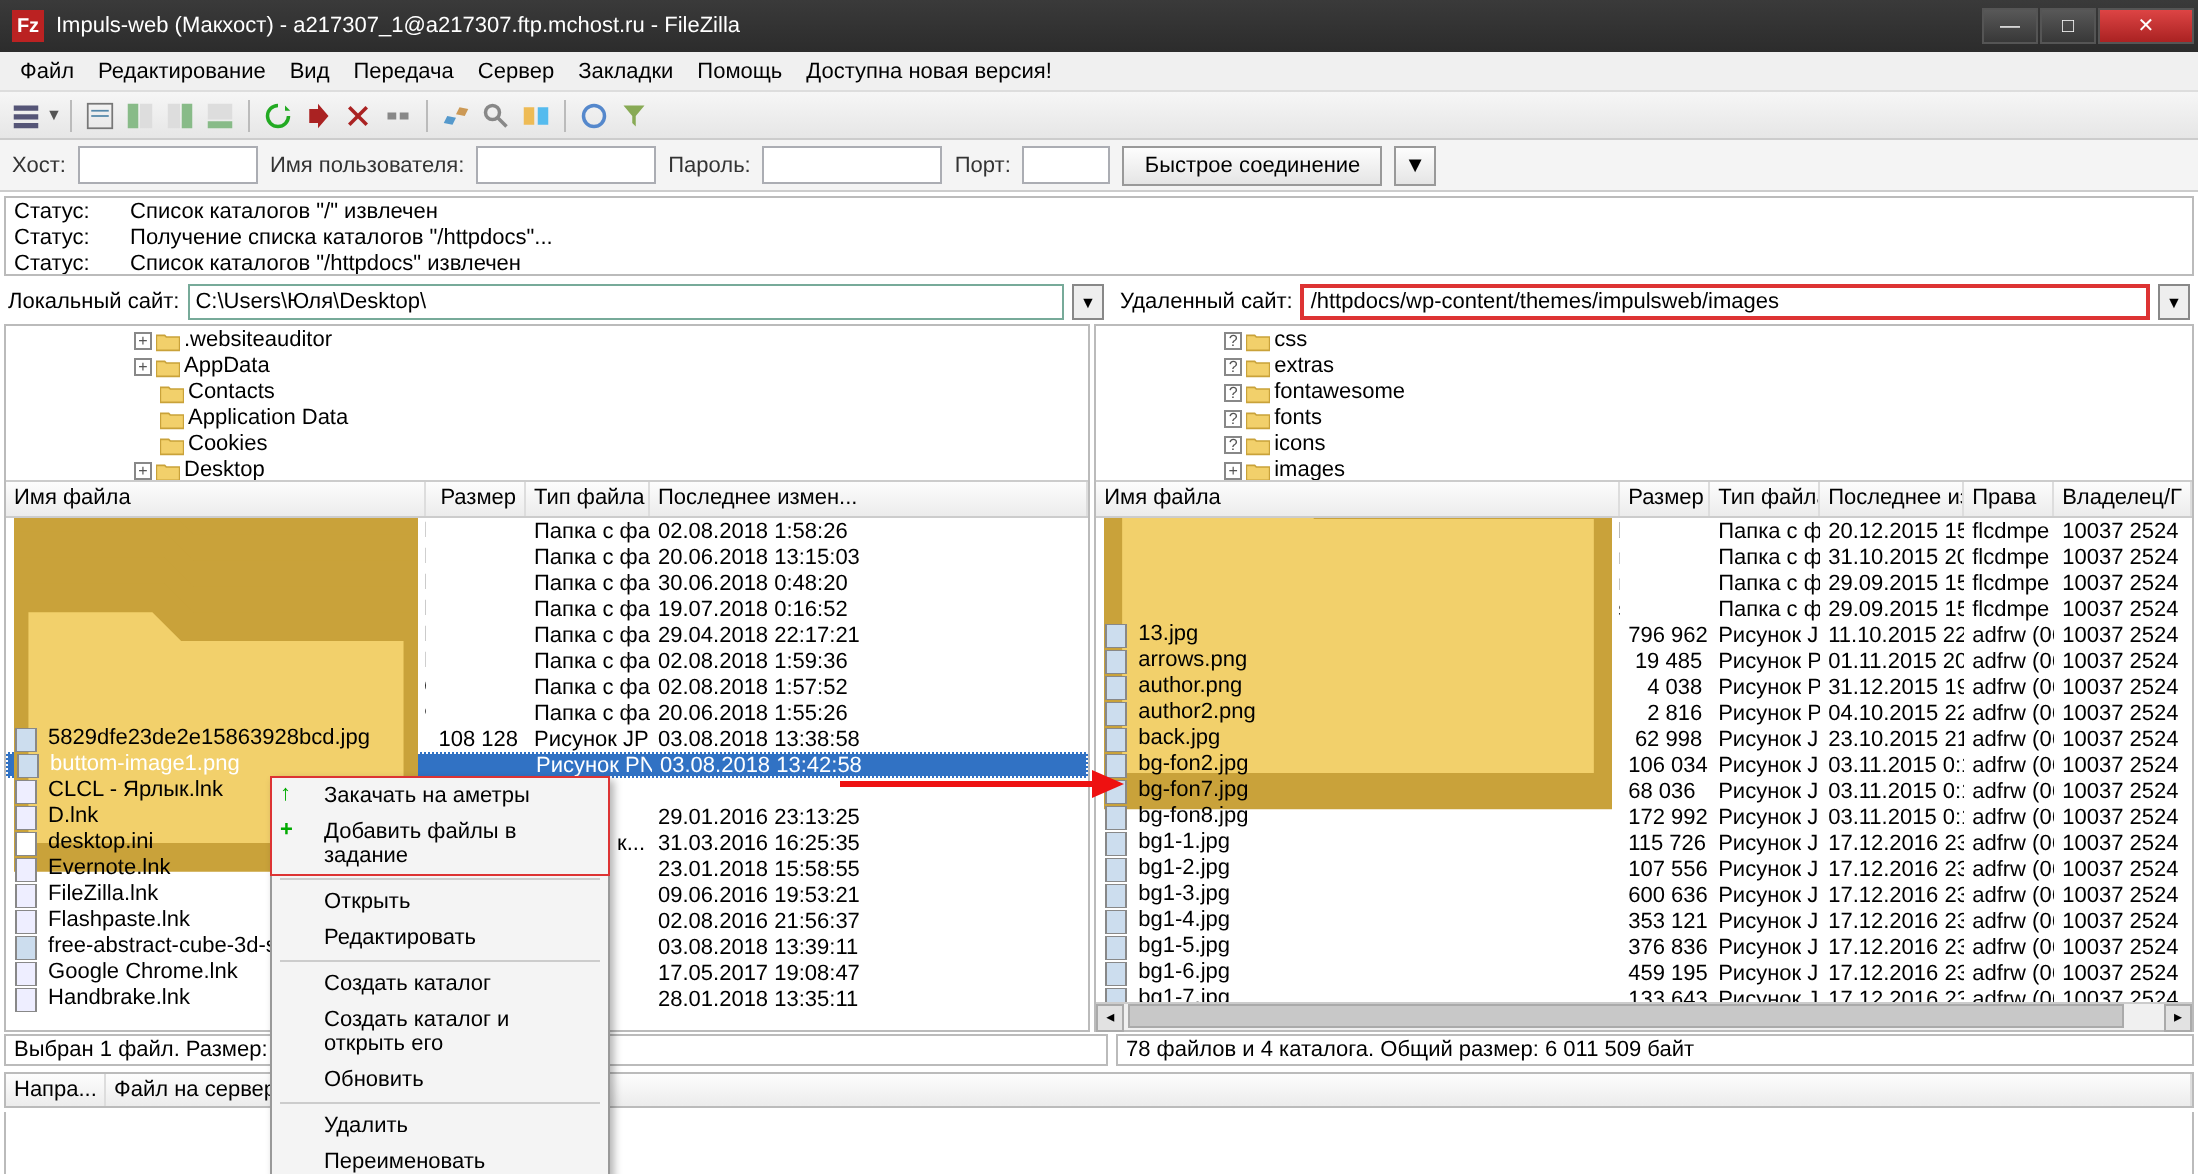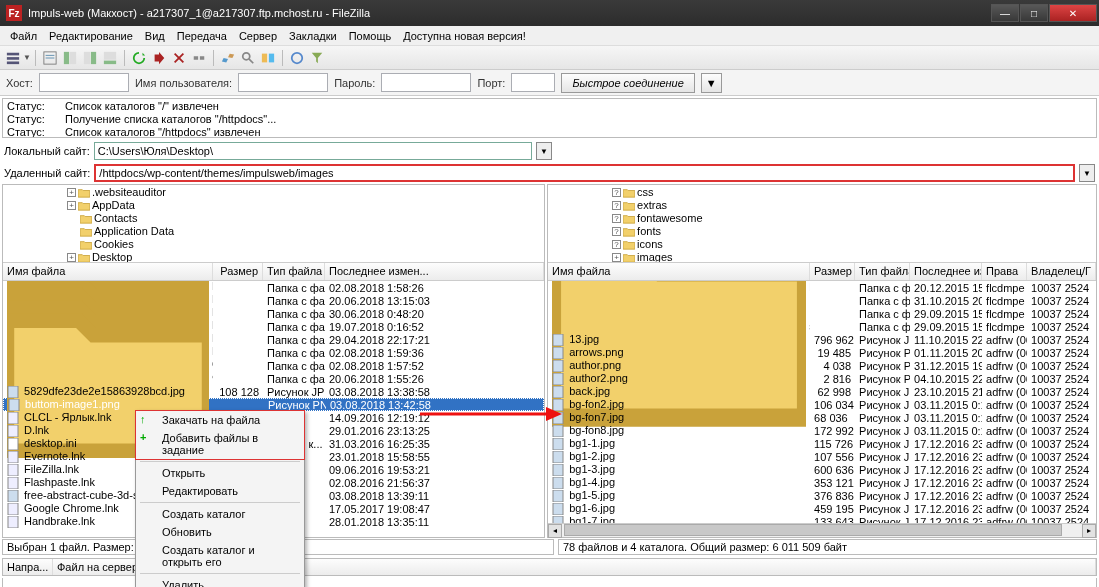--- a/index.html
+++ b/index.html
@@ -21,39 +21,39 @@
 .toolbar { height: 24px; background: linear-gradient(#f6f6f6,#e6e6e6); display: flex; align-items: center; padding: 0 4px; border-bottom: 1px solid #ccc; gap: 2px; }
 .toolbar .tb-btn { width: 18px; height: 18px; display: inline-flex; align-items: center; justify-content: center; cursor: pointer; }
 .toolbar .sep { width: 1px; height: 16px; background: #bbb; margin: 0 3px; }
 .toolbar .drop { width:6px; color:#555; font-size:8px; }
 .ico-sm { width:14px; height:14px; }
 
 
 .quickbar { height: 26px; background: #f4f4f4; display: flex; align-items: center; padding: 0 6px; gap: 6px; border-bottom: 1px solid #ccc; }
 .quickbar label { color: #333; }
 .quickbar input { height: 19px; border: 1px solid #abadb3; padding: 0 3px; background: #fff; }
-.quickbar .qc-btn { height: 20px; padding: 0 10px; border: 1px solid #999; background: linear-gradient(#fdfdfd,#e5e5e5); cursor: pointer; font-style: italic; }
+.quickbar .qc-btn { height: 20px; padding: 0 10px; border: 1px solid #999; background: linear-gradient(#fdfdfd,#e5e5e5); cursor: pointer; }
 
 
 .msglog { height: 40px; background: #fff; border: 1px solid #bbb; margin: 2px; padding: 1px 4px; font-size: 11px; line-height: 13px; overflow: hidden; position: relative; }
 .msglog .line { white-space: nowrap; }
 .msglog .label { display:inline-block; width:55px; }
 
 
 .sitebar { height: 22px; display: flex; align-items: center; padding: 0 4px; gap: 4px; }
 .sitebar label { white-space: nowrap; }
 .sitebar input { flex:1; height:18px; border:1px solid #7a9; padding:0 3px; }
 .sitebar .drop-btn { width:16px; height:18px; border:1px solid #888; background:#eee; font-size:8px; cursor:pointer; display:flex; align-items:center; justify-content:center; }
 .remotepath input { border:2px solid #d33; }
 
 
 .panes { display:flex; height: 354px; margin: 0 2px; }
 .pane-left { width: 554px; display:flex; flex-direction:column; border:1px solid #bbb; }
 .pane-right { flex:1; display:flex; flex-direction:column; border:1px solid #bbb; margin-left:2px; position:relative; }
-.pane-top { display:flex;flex-direction:column; }
+.pane-top { display:flex; }
 
 
 .tree { height: 78px; border-bottom:1px solid #ccc; overflow-y:auto; overflow-x:hidden; background:#fff; padding:1px 4px; line-height:13px; }
 .tree .t-item { white-space:nowrap; display:flex; align-items:center; gap:2px; }
 .tree .t-item .pm { width:9px; height:9px; border:1px solid #888; font-size:8px; line-height:7px; text-align:center; color:#555; cursor:pointer; }
 .tree .indent2 { padding-left: 60px; }
 .tree .folder-ico { width:12px; height:10px; }
 
 
 .list-header { height: 18px; background: linear-gradient(#fdfdfd,#ececec); display:flex; border-bottom:1px solid #ccc; }
@@ -366,21 +366,20 @@
           <div class="cell" style="width:50px;text-align:right"></div>
           <div class="cell" style="width:62px">Рисунок PNG</div>
           <div class="cell" style="flex:1">03.08.2018 13:42:58</div>
         </div>
         <div class="row">
           <div class="cell" style="width:210px"><svg class="file-ico" viewBox="0 0 12 12">
               <rect x="1" y="0" width="10" height="12" fill="#eef" stroke="#888"></rect>
             </svg> CLCL - Ярлык.lnk</div>
           <div class="cell" style="width:50px;text-align:right"></div>
           <div class="cell" style="width:62px"></div>
-          <div class="cell" style="flex:1">14.09.2016 12:19:12</div>
         </div>
         <div class="row">
           <div class="cell" style="width:210px"><svg class="file-ico" viewBox="0 0 12 12">
               <rect x="1" y="0" width="10" height="12" fill="#eef" stroke="#888"></rect>
             </svg> D.lnk</div>
           <div class="cell" style="width:50px;text-align:right"></div>
           <div class="cell" style="width:62px"></div>
           <div class="cell" style="flex:1">29.01.2016 23:13:25</div>
         </div>
         <div class="row">
@@ -694,30 +693,30 @@
     </div>
   </div>
 
   <svg class="arrow" style="left:418px; top:222px" width="142" height="16" viewBox="0 0 142 16">
     <line x1="0" y1="8" x2="126" y2="8" stroke="#e11" stroke-width="3"></line>
     <polygon points="126,1 142,8 126,15" fill="#e11"></polygon>
   </svg>
 
   <div class="context-menu" style="left:133px; top:226px">
     <div style="border:1px solid #d33; margin:-1px;">
-      <div class="cm-item"><span class="cm-ico">↑</span><span>Закачать на файла</span></div>
+      <div class="cm-item"><span class="cm-ico">↑</span><span>Закачать на аметры</span></div>
       <div class="cm-item"><span class="cm-ico">+</span><span>Добавить файлы в задание</span></div>
     </div>
     <div class="cm-sep"></div>
     <div class="cm-item"><span>Открыть</span></div>
     <div class="cm-item"><span>Редактировать</span></div>
     <div class="cm-sep"></div>
     <div class="cm-item"><span>Создать каталог</span></div>
+    <div class="cm-item"><span>Создать каталог и открыть его</span></div>
     <div class="cm-item"><span>Обновить</span></div>
-    <div class="cm-item"><span>Создать каталог и открыть его</span></div>
     <div class="cm-sep"></div>
     <div class="cm-item"><span>Удалить</span></div>
     <div class="cm-item"><span>Переименовать</span></div>
   </div>
 </div>
 
 <div style="display:flex">
   <div class="statusbar" style="width:552px">
       <span>Выбран 1 файл. Размер: 134 414 байт</span>
     </div>

